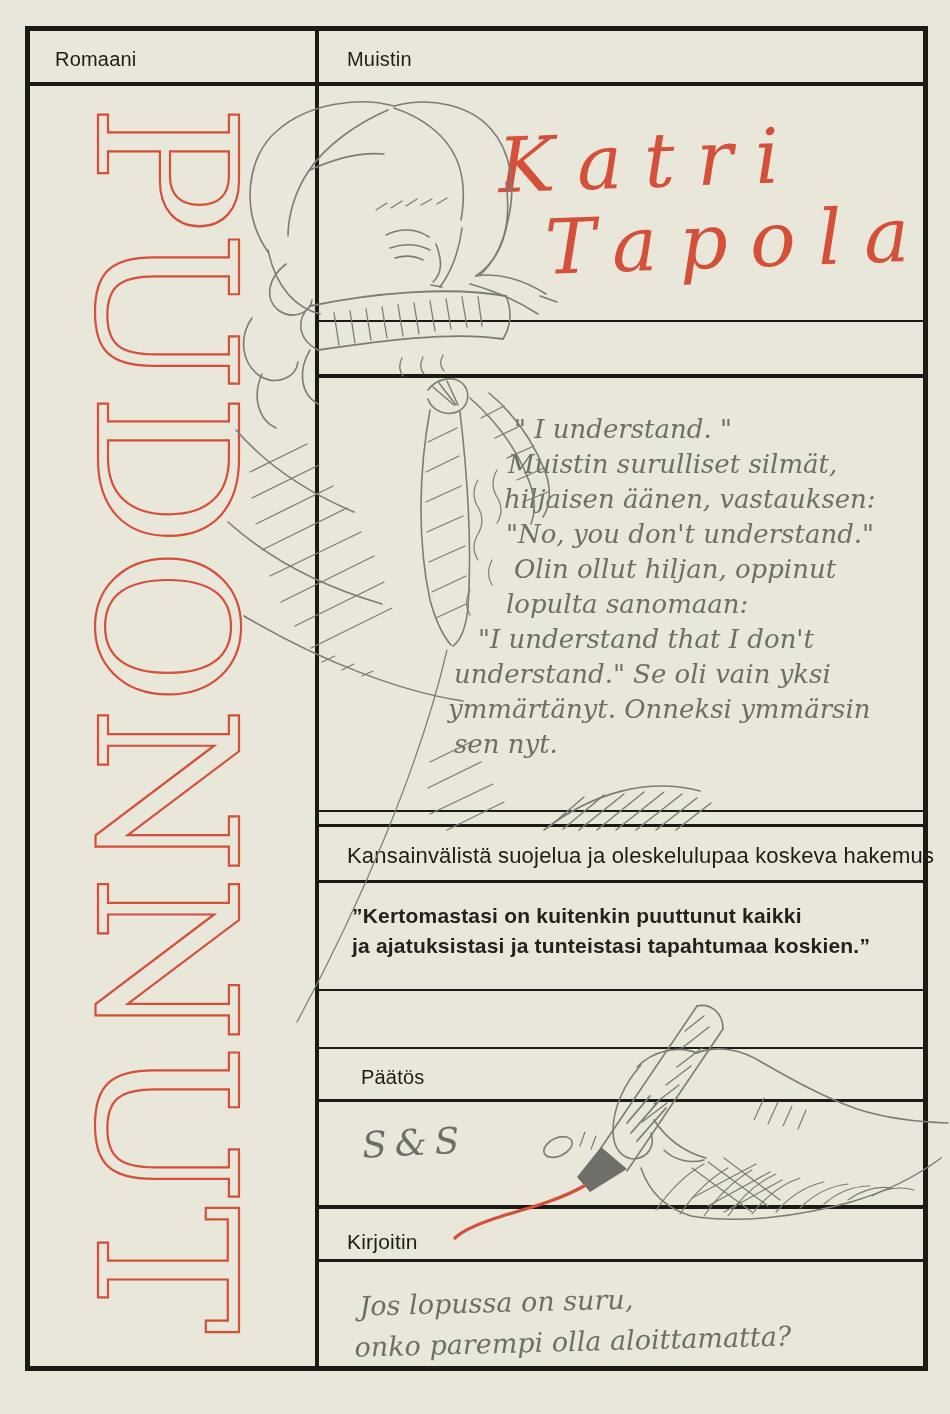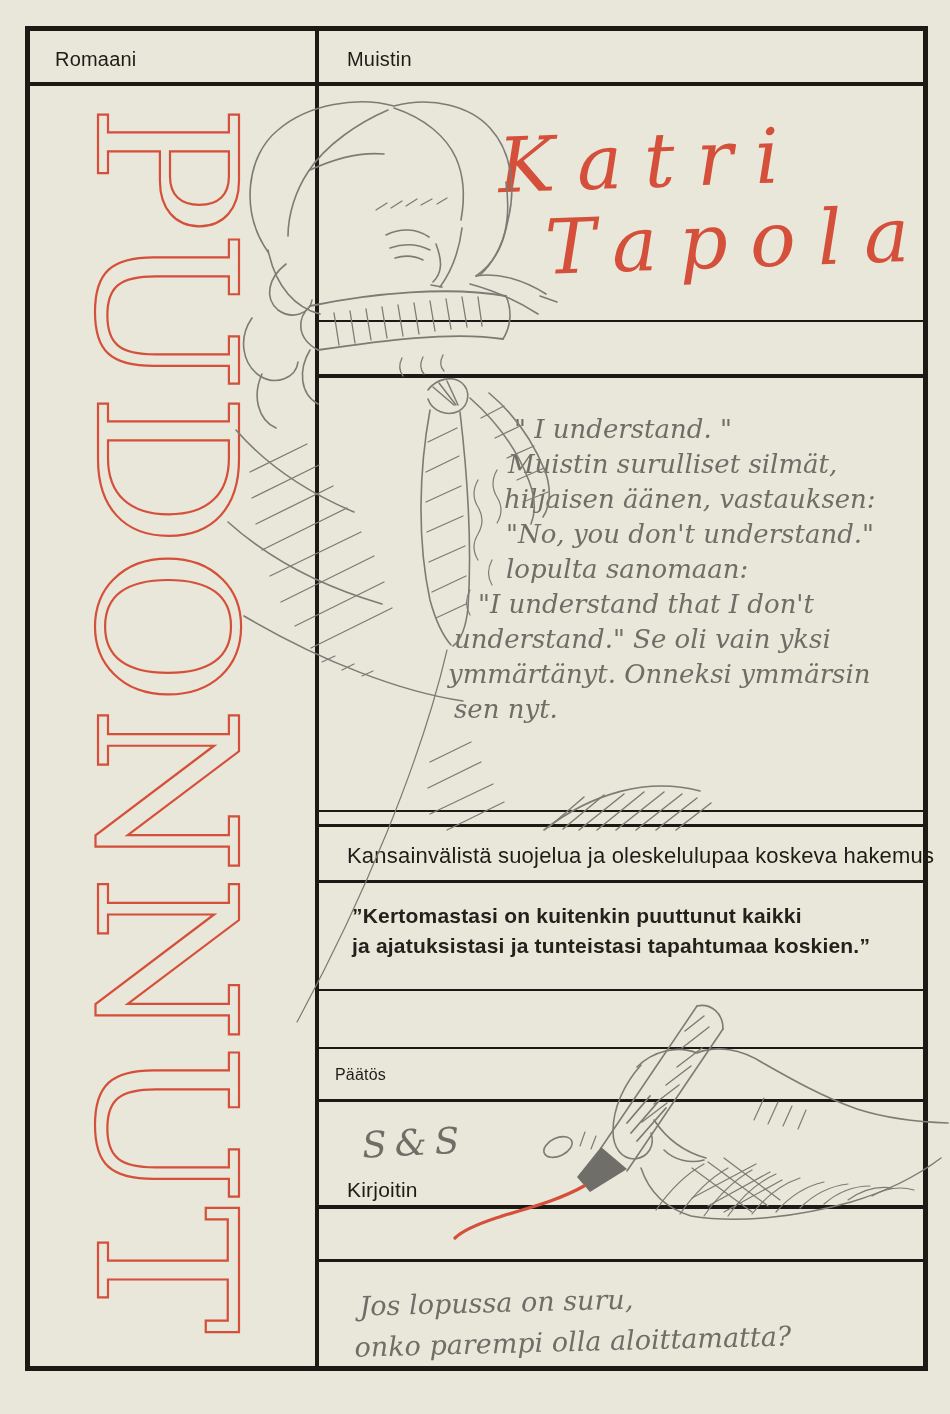--- a/index.html
+++ b/index.html
@@ -68,38 +68,39 @@
   <div class="label" style="left:347px; top:48px; font-size:20px;">Muistin</div>
 
   <div class="hand script-red" style="left:498px; top:116px; font-size:76px; letter-spacing:22px; transform:rotate(-2deg);">Katri</div>
   <div class="hand script-red" style="left:545px; top:196px; font-size:76px; letter-spacing:22px; transform:rotate(-2deg);">Tapola</div>
 
   <div class="hand" style="left:448px; top:412px; font-size:26px; line-height:35px;">
     <div style="margin-left:66px;">" I understand. "</div>
     <div style="margin-left:60px;">Muistin surulliset silmät,</div>
     <div style="margin-left:56px;">hiljaisen äänen, vastauksen:</div>
     <div style="margin-left:58px;">"No, you don't understand."</div>
+    <div style="margin-left:66px;">Olin ollut hiljan, oppinut</div>
     <div style="margin-left:58px;">lopulta sanomaan:</div>
     <div style="margin-left:30px;">"I understand that I don't</div>
     <div style="margin-left:6px;">understand." Se oli vain yksi</div>
     <div style="margin-left:0px;">ymmärtänyt. Onneksi ymmärsin</div>
     <div style="margin-left:6px;">sen nyt.</div>
   </div>
 
   <div class="label" style="left:347px; top:843px; font-size:22px;">Kansainvälistä suojelua ja oleskelulupaa koskeva hakemus</div>
 
   <div class="quote-block" style="left:352px; top:901px; font-size:21px; line-height:30px;">
     <div>”Kertomastasi on kuitenkin puuttunut kaikki</div>
     <div>ja ajatuksistasi ja tunteistasi tapahtumaa koskien.”</div>
   </div>
 
-  <div class="label" style="left:335px; top:1066px; font-size:16px;">Päätös</div>
+  <div class="label" style="left:361px; top:1066px; font-size:20px;">Päätös</div>
   <div class="hand" style="left:362px; top:1122px; font-size:36px; letter-spacing:8px; transform:rotate(-3deg);">S&amp;S</div>
 
-  <div class="label" style="left:347px; top:1178px; font-size:21px;">Kirjoitin</div>
+  <div class="label" style="left:347px; top:1230px; font-size:21px;">Kirjoitin</div>
   <div class="hand" style="left:360px; top:1280px; font-size:27px; line-height:41px; transform:rotate(-1.5deg);">
     <div>Jos lopussa on suru,</div>
     <div style="margin-left:-6px;">onko parempi olla aloittamatta?</div>
   </div>
 
   <svg style="left:0; top:0;" width="950" height="1414" viewBox="0 0 950 1414">
 
     <g stroke="#7c7b74" stroke-width="1.6" fill="none" stroke-linecap="round">
       <path d="M268,252 C240,212 246,156 278,130 C308,104 358,96 394,106 C432,96 470,106 490,128 C512,152 516,188 508,220 C503,246 493,263 480,275"></path>
       <path d="M388,110 C360,122 326,144 308,172 C296,190 288,214 288,236"></path>

